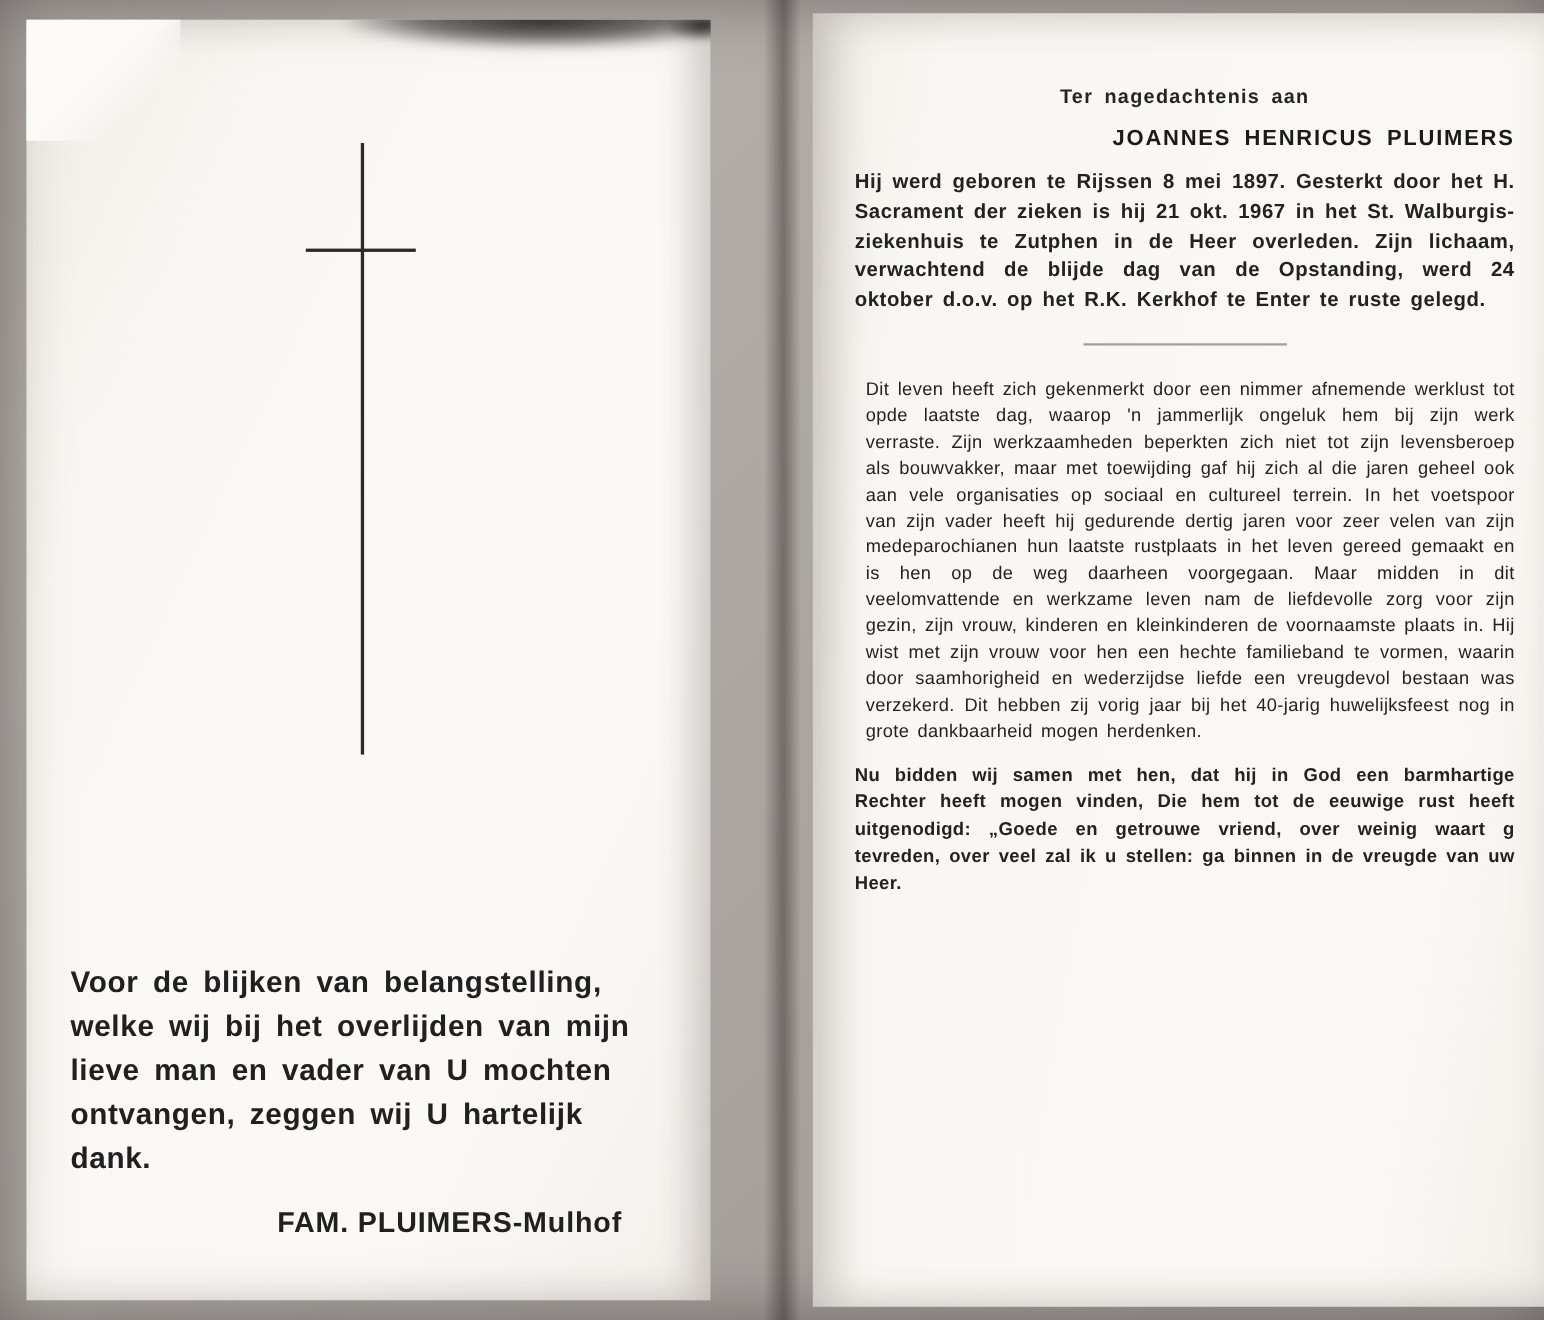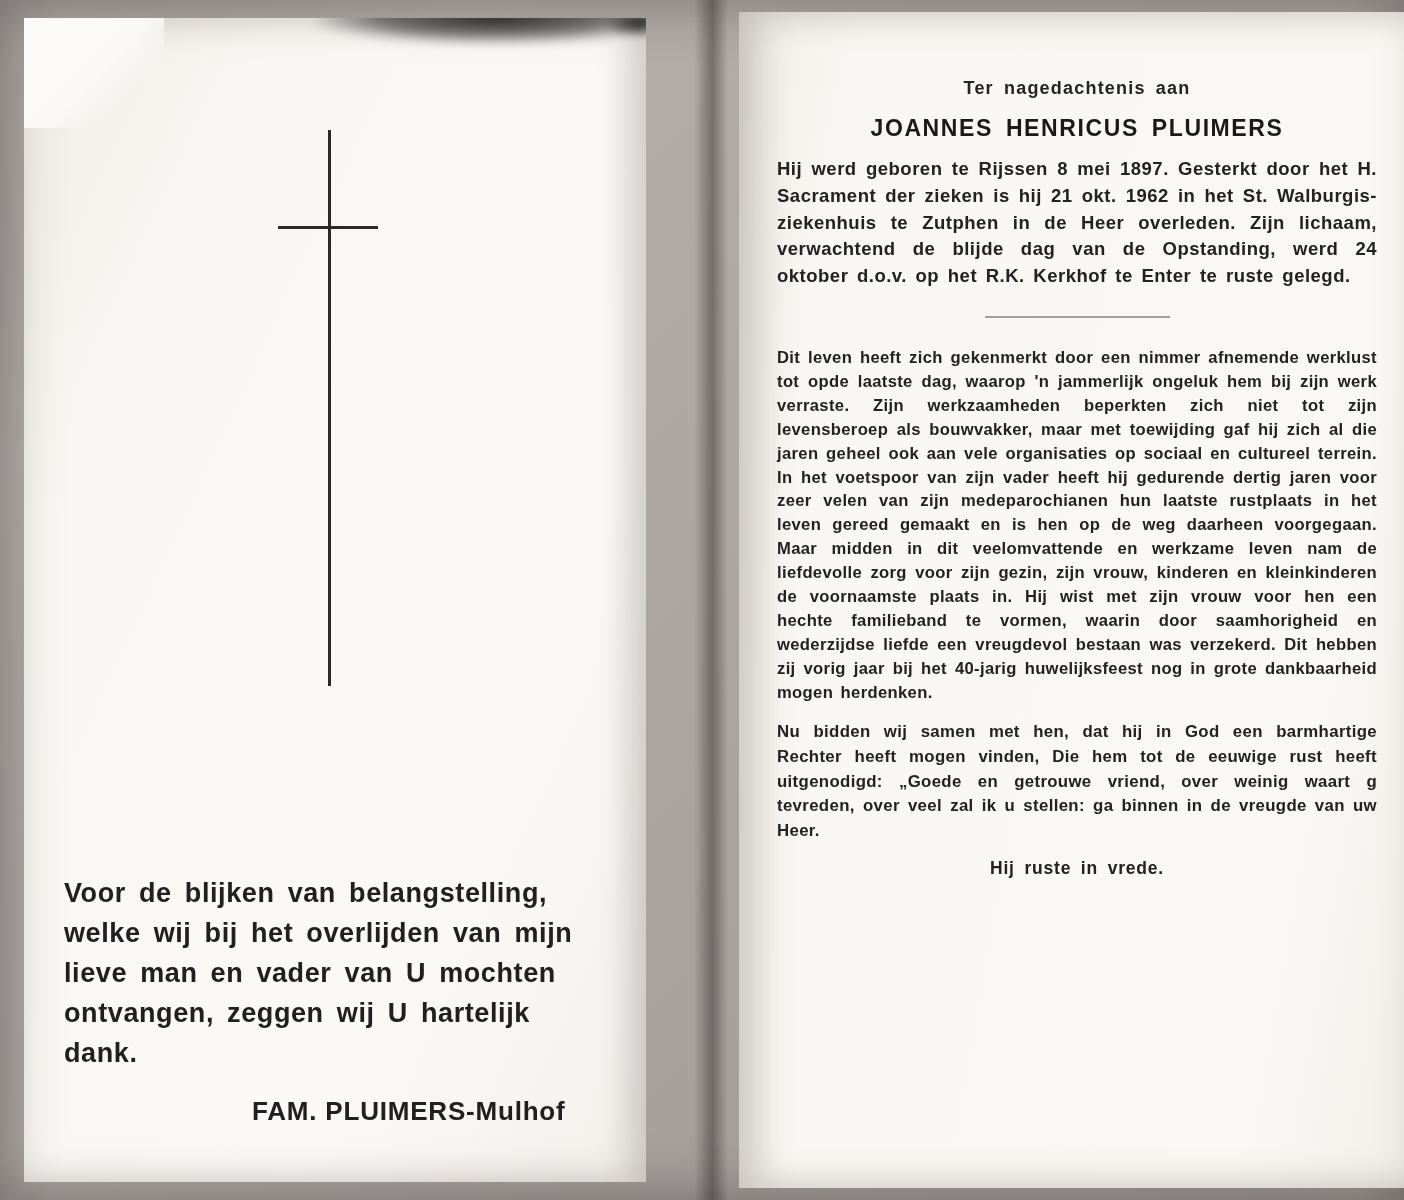--- a/index.html
+++ b/index.html
@@ -118,22 +118,22 @@
   .rp-header {
     text-align: center;
     font-size: 18px;
     font-weight: 700;
     letter-spacing: 1.2px;
     word-spacing: 4px;
     margin: 0 0 16px 0;
     color: #242424;
   }
   .rp-name {
-    text-align: center;
-    font-size: 23px;
+    text-align: right;
+    font-size: 20px;
     font-weight: 700;
     letter-spacing: 1.6px;
     word-spacing: 5px;
     margin: 0 0 14px 0;
     color: #1a1a1a;
   }
   .rp-subtitle {
     text-align: center;
     font-size: 18px;
     font-weight: 700;
@@ -153,26 +153,26 @@
     color: #222;
   }
   .rp-divider {
     width: 185px;
     height: 0;
     border-top: 2px solid rgba(90,90,90,0.55);
     margin: 0 auto 28px auto;
   }
   .rp-body {
     font-size: 16.6px;
-    font-weight: 700;
+    font-weight: 400;
     line-height: 1.44;
     letter-spacing: 0.35px;
     word-spacing: 2.5px;
     text-align: justify;
-    margin: 0 0 16px 0;
+    margin: 0 0 16px 10px;
     color: #222;
   }
   .rp-prayer {
     font-size: 16.8px;
     font-weight: 700;
     line-height: 1.47;
     letter-spacing: 0.35px;
     word-spacing: 2.5px;
     text-align: justify;
     margin: 16px 0 14px 0;
@@ -221,28 +221,27 @@
   </div>
 
   <div class="page page-right">
     <div class="rp-inner">
 
       <p class="rp-header">Ter nagedachtenis aan</p>
 
       <p class="rp-name">JOANNES HENRICUS PLUIMERS</p>
 
 
-      <p class="rp-intro">Hij werd geboren te Rijssen 8 mei 1897. Gesterkt door het H. Sacrament der zieken is hij 21 okt. 1962 in het St. Walburgis-ziekenhuis te Zutphen in de Heer overleden. Zijn lichaam, verwachtend de blijde dag van de Opstanding, werd 24 oktober d.o.v. op het R.K. Kerkhof te Enter te ruste gelegd.</p>
+      <p class="rp-intro">Hij werd geboren te Rijssen 8 mei 1897. Gesterkt door het H. Sacrament der zieken is hij 21 okt. 1967 in het St. Walburgis-ziekenhuis te Zutphen in de Heer overleden. Zijn lichaam, verwachtend de blijde dag van de Opstanding, werd 24 oktober d.o.v. op het R.K. Kerkhof te Enter te ruste gelegd.</p>
 
       <div class="rp-divider"></div>
 
       <p class="rp-body">Dit leven heeft zich gekenmerkt door een nimmer afnemende werklust tot opde laatste dag, waarop 'n jammerlijk ongeluk hem bij zijn werk verraste. Zijn werkzaamheden beperkten zich niet tot zijn levensberoep als bouwvakker, maar met toewijding gaf hij zich al die jaren geheel ook aan vele organisaties op sociaal en cultureel terrein. In het voetspoor van zijn vader heeft hij gedurende dertig jaren voor zeer velen van zijn medeparochianen hun laatste rustplaats in het leven gereed gemaakt en is hen op de weg daarheen voorgegaan. Maar midden in dit veelomvattende en werkzame leven nam de liefdevolle zorg voor zijn gezin, zijn vrouw, kinderen en kleinkinderen de voornaamste plaats in. Hij wist met zijn vrouw voor hen een hechte familieband te vormen, waarin door saamhorigheid en wederzijdse liefde een vreugdevol bestaan was verzekerd. Dit hebben zij vorig jaar bij het 40-jarig huwelijksfeest nog in grote dankbaarheid mogen herdenken.</p>
 
       <p class="rp-prayer">Nu bidden wij samen met hen, dat hij in God een barmhartige Rechter heeft mogen vinden, Die hem tot de eeuwige rust heeft uitgenodigd: „Goede en getrouwe vriend, over weinig waart g tevreden, over veel zal ik u stellen: ga binnen in de vreugde van uw Heer.</p>
 
-      <p class="rp-closing">Hij ruste in vrede.</p>
 
     </div>
   </div>
 
   <div class="gutter-shadow"></div>
 
 </div>
 
 </body></html>

